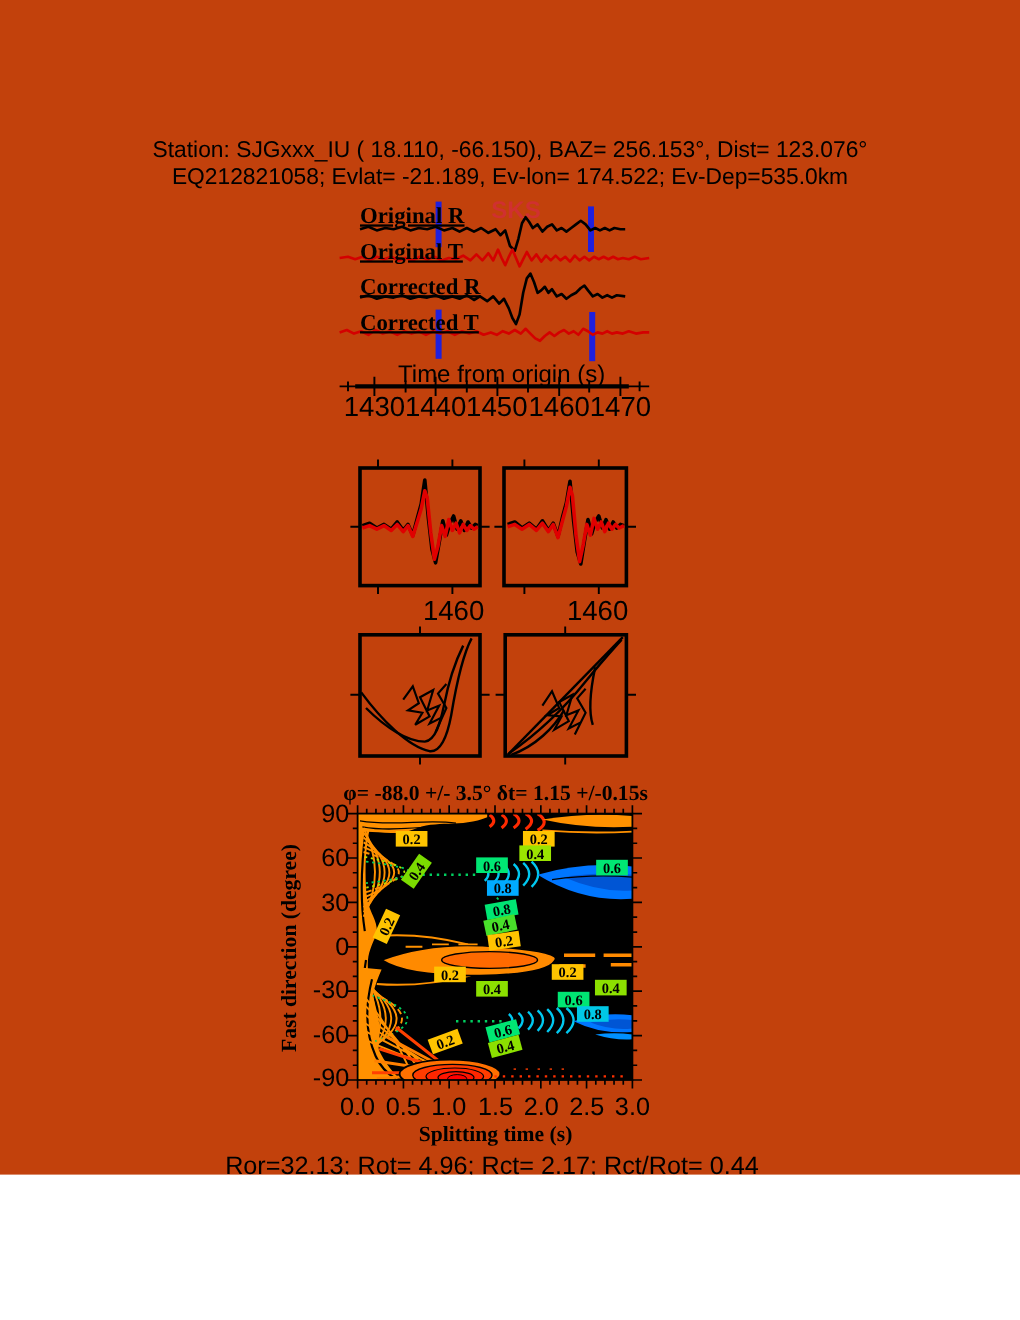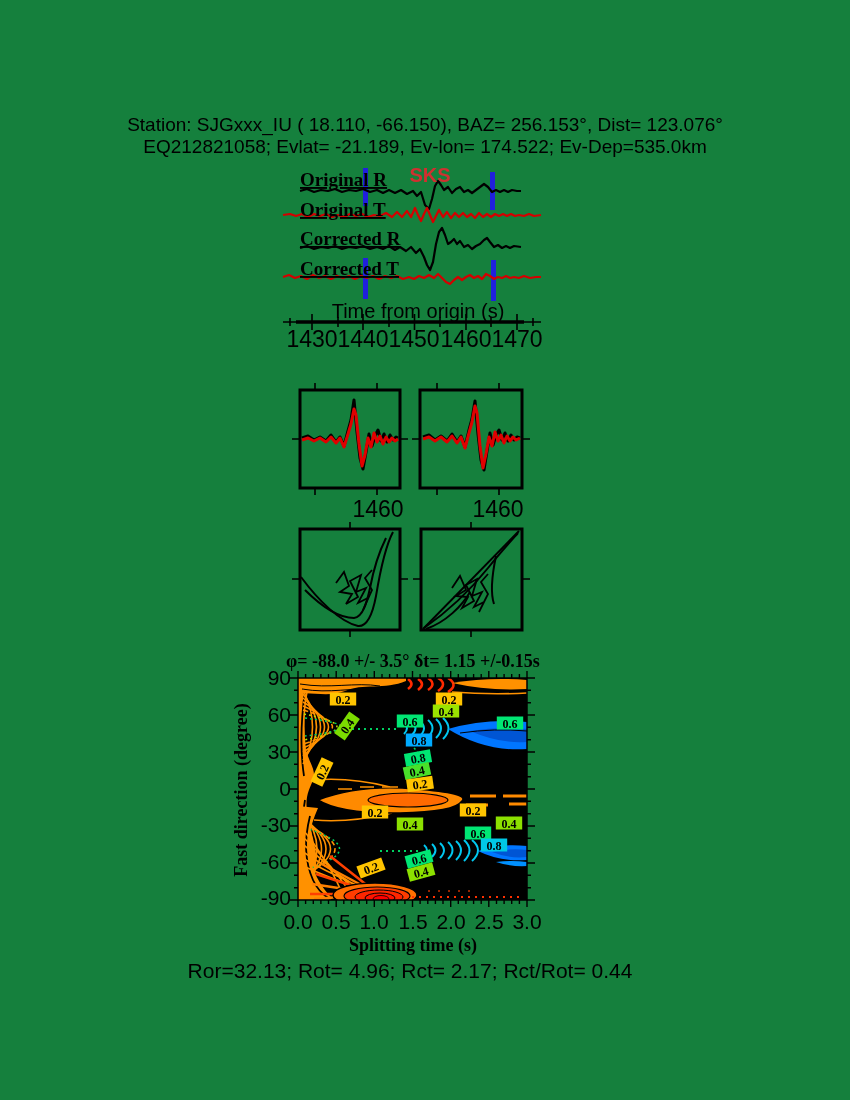--- a/index.html
+++ b/index.html
@@ -1,16 +1,16 @@
 <!DOCTYPE html>
 <html><head>
 <meta charset="utf-8">
 <style>
   html,body{margin:0;padding:0;background:#ffffff;}
-  #page{position:relative;width:850px;height:1100px;background:#15803d;overflow:hidden;
+  #page{position:relative;width:850px;height:979px;background:#c2410c;overflow:hidden;
         font-family:"Liberation Sans",sans-serif;text-decoration:underline;}
   svg{position:absolute;top:0;left:0;}
   .sans19{font:19px "Liberation Sans",sans-serif;fill:#000;}
   .sans23{font:23px "Liberation Sans",sans-serif;fill:#000;}
   .sans21{font:21px "Liberation Sans",sans-serif;fill:#000;}
   .axissans{font:20px "Liberation Sans",sans-serif;fill:#000;}
   .tracelab{font:bold 19px "Liberation Serif",serif;fill:#000;text-decoration:underline;}
   .sks{font:bold 20px "Liberation Sans",sans-serif;fill:#d03030;}
   .ctitle{font:bold 18px "Liberation Serif",serif;fill:#000;}
   .caxis{font:bold 18px "Liberation Serif",serif;fill:#000;}

